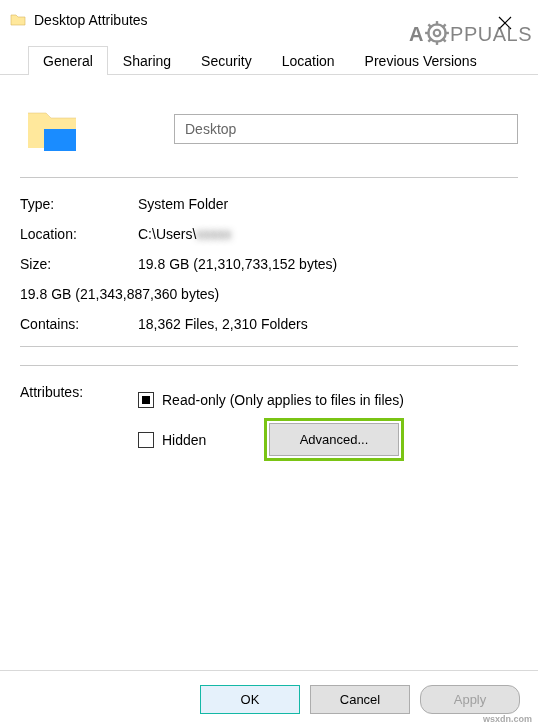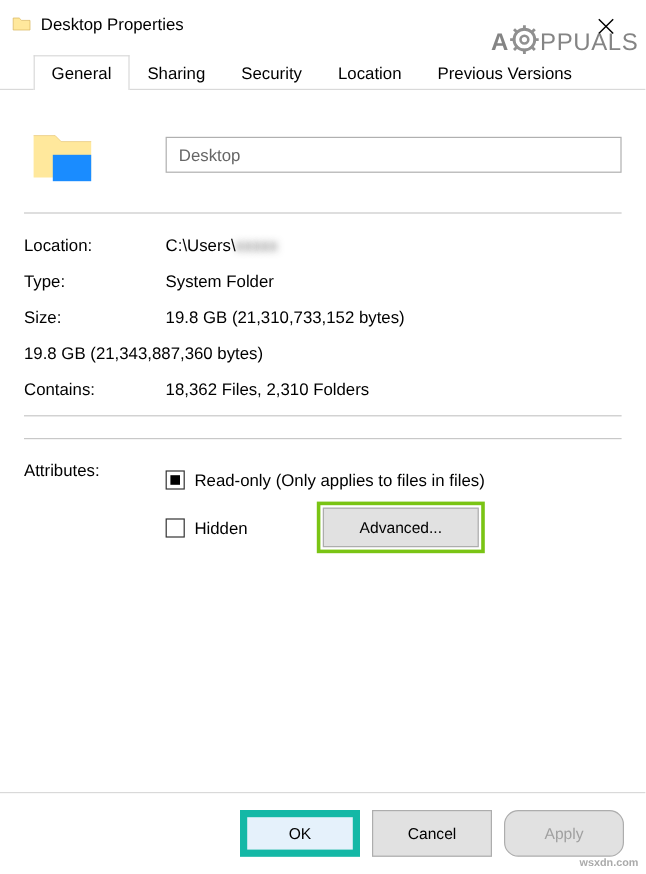--- a/index.html
+++ b/index.html
@@ -10,50 +10,50 @@
     .titlebar .title-text { font-size: 14px; color: #000; }
     .close-x { position: absolute; right: 16px; top: 10px; font-size: 20px; color: #000; padding: 2px 10px; }
     .watermark { position: absolute; top: 20px; right: 6px; font-size: 20px; font-weight: 400; color: #555; opacity: 0.72; letter-spacing: 0.5px; }
     .watermark .bold { font-weight: 700; }
     .watermark .gear { display: inline-block; vertical-align: middle; }
     .small-wm { position: absolute; bottom: 4px; right: 6px; font-size: 9px; color: #aaa; font-weight: bold; }
     .tabrow { display: flex; padding: 0 28px; margin-top: 10px; border-bottom: 1px solid #d9d9d9; }
     .tabrow .tab { padding: 6px 14px; font-size: 14px; color: #000; border: 1px solid transparent; border-bottom: none; margin-bottom: -1px; cursor: pointer; }
     .tabrow .tab.active { border-color: #d9d9d9; background: #fff; }
     .panel { padding: 16px 20px 10px 20px; }
-    .iconrow { display: flex; align-items: center; margin: 10px 0 20px 0; }
+    .iconrow { display: flex; align-items: center; margin: 10px 0 20px 0; gap: 36px; }
     .big-folder { width: 56px; height: 56px; position: relative; margin-left: 4px; margin-right: 58px; }
     .name-input { flex: 1; border: 1px solid #b0b0b0; padding: 6px 10px; font-size: 14px; color: #666; background: #fff; }
     .sep { border: none; border-top: 1px solid #c8c8c8; margin: 6px 0 18px 0; }
     .prop { display: flex; align-items: baseline; margin: 14px 0; }
     .prop .label { width: 118px; font-size: 14px; color: #000; flex-shrink: 0; }
     .prop .value { font-size: 14px; color: #000; }
     .blur { color: transparent; text-shadow: 0 0 6px rgba(80,80,80,0.9); }
     .cbrow { display: flex; align-items: center; margin: 8px 0; }
     .cb { width: 16px; height: 16px; border: 1px solid #333; margin-right: 8px; display: flex; align-items: center; justify-content: center; flex-shrink: 0; background: #fff; }
     .cb.indet::after { content: ""; width: 8px; height: 8px; background: #000; }
     .adv-row { display: flex; align-items: center; margin-top: 10px; }
     .advanced-hl { border: 3px solid #7ac414; padding: 2px; margin-left: auto; }
     .btn { border: 1px solid #adadad; background: #e1e1e1; padding: 6px 20px; font-size: 13px; color: #000; cursor: pointer; min-width: 100px; text-align: center; }
     .btn.adv { min-width: 130px; padding: 8px 18px; }
-    .btn.primary { border: 6px solid #14b8a6; background: #e5f1fb; }
+    .btn.primary { border: 1px solid #14b8a6; background: #e5f1fb; }
     .btn.disabled { color: #a0a0a0; border-radius: 12px; }
     .footer { position: absolute; bottom: 0; left: 0; right: 0; border-top: 1px solid #d9d9d9; padding: 14px 18px; display: flex; justify-content: flex-end; gap: 10px; background: #fff; }
     .footer .btn { min-width: 100px; padding: 6px 0; }
   </style>
 </head>
 <body>
 
 <div class="titlebar">
   <span class="folder-glyph">
     <svg width="16" height="16" viewBox="0 0 16 16">
         <path d="M1 3 h5 l2 2 h7 v8 h-14 z" fill="#ffe89c" stroke="#d9b75f" stroke-width="0.6"></path>
       </svg>
   </span>
-  <span class="title-text">Desktop Properties</span>
+  <span class="title-text">Desktop Attributes</span>
 </div>
 <div class="close-x">
   <svg width="14" height="14" viewBox="0 0 14 14">
       <path d="M1 1 L13 13 M13 1 L1 13" stroke="#000" stroke-width="1.2"></path>
     </svg>
 </div>
 
 <div class="watermark">
   <span class="bold">A</span><span class="gear"><svg width="26" height="26" viewBox="0 0 24 24">
         <circle cx="12" cy="12" r="8" fill="none" stroke="#666" stroke-width="2.2"></circle>
@@ -87,28 +87,28 @@
         <path d="M4 12 h18 l5 5 h25" fill="none" stroke="#e0c070" stroke-width="0.5"></path>
         <rect x="20" y="28" width="32" height="22" fill="#1a8cff"></rect>
       </svg>
     </div>
     <input class="name-input" type="text" value="Desktop" style="">
   </div>
 
   <hr class="sep">
 
   <div class="prop">
+    <div class="label">Type:</div>
+    <div class="value">System Folder</div>
+  </div>
+  <div class="prop">
     <div class="label">Location:</div>
     <div class="value">
       <span>C:\Users\</span><span class="blur">xxxxx</span>
     </div>
-  </div>
-  <div class="prop">
-    <div class="label">Type:</div>
-    <div class="value">System Folder</div>
   </div>
   <div class="prop">
     <div class="label">Size:</div>
     <div class="value">19.8 GB (21,310,733,152 bytes)</div>
   </div>
   <div class="prop">
     <div class="value">19.8 GB (21,343,887,360 bytes)</div>
   </div>
   <div class="prop">
     <div class="label">Contains:</div>

